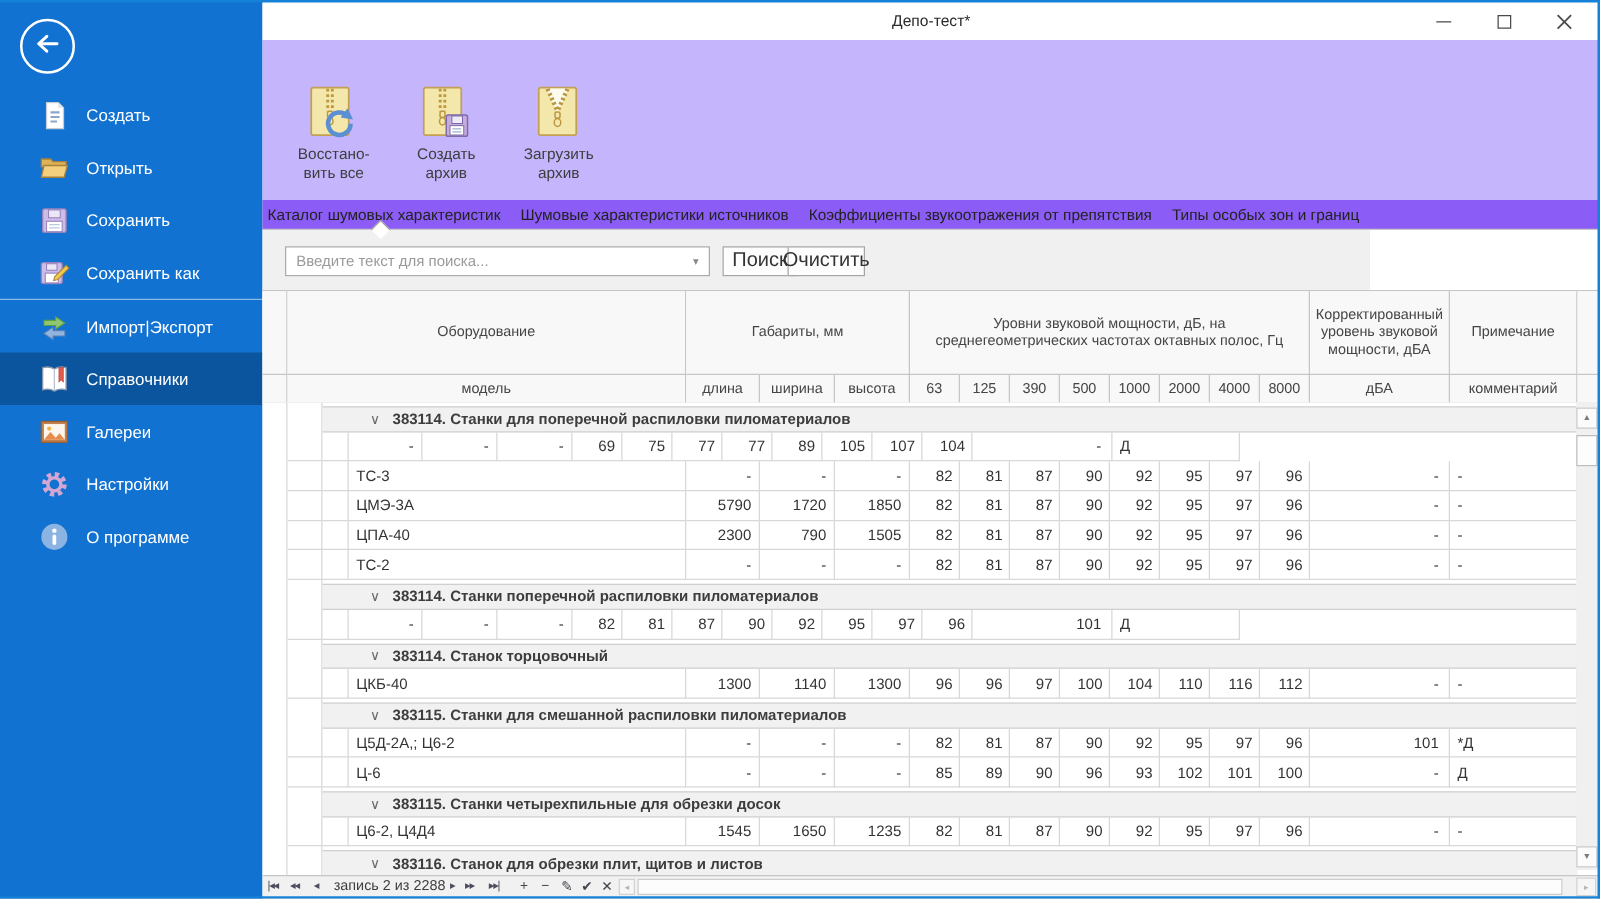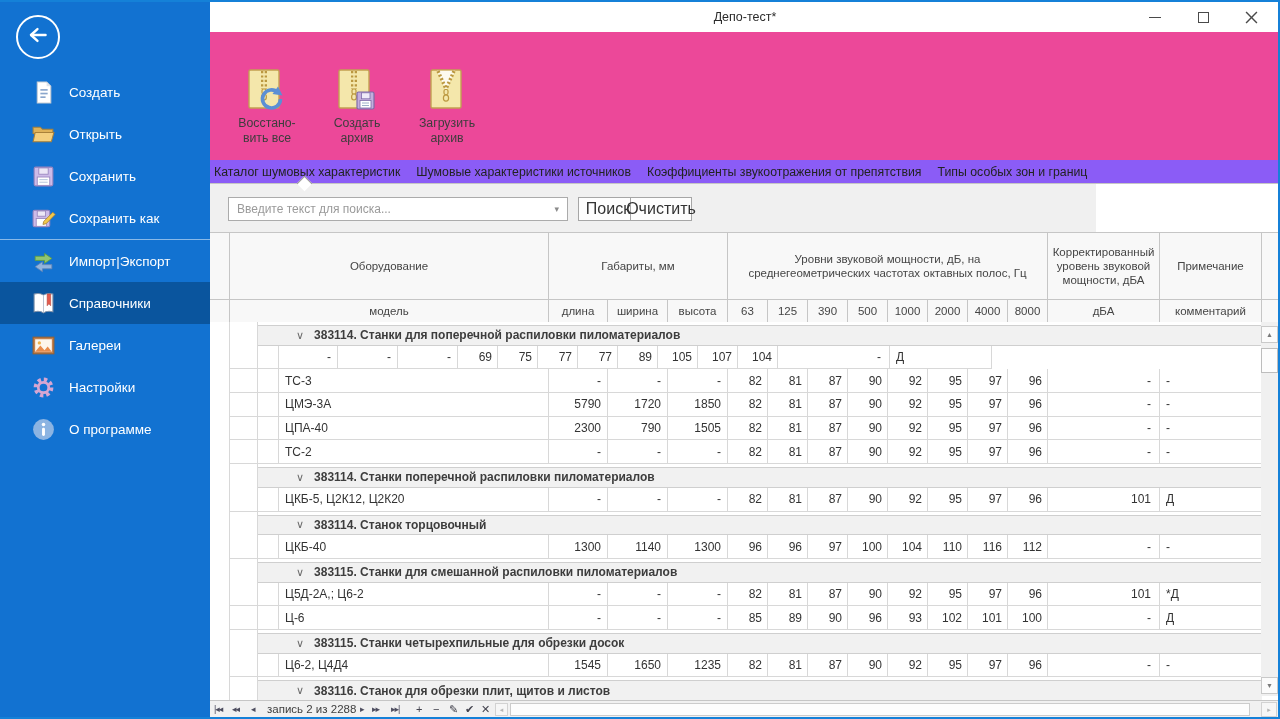--- a/index.html
+++ b/index.html
@@ -23,21 +23,21 @@
   .sb-divider{height:1px;background:rgba(255,255,255,.5)}
 
   
   .titlebar{position:absolute;left:210px;top:2px;width:1070px;height:30px;background:#fff;display:flex;align-items:center;justify-content:center;font-size:12.5px;color:#2b2b2b}
   .win-controls{position:absolute;right:14px;top:0;height:30px;display:flex;align-items:center}
   .wc{width:30px;height:26px;display:flex;align-items:center;justify-content:center;cursor:pointer;margin-left:18px}
   .g-min{width:12px;height:1px;background:#4a4a4a}
   .g-max{width:11px;height:11px;border:1px solid #4a4a4a}
 
   
-  .toolbar{position:absolute;left:210px;top:32px;width:1070px;height:128px;background:#ec4899;display:flex;padding:36px 0 0 12px}
+  .toolbar{position:absolute;left:210px;top:32px;width:1070px;height:128px;background:#c4b5fd;display:flex;padding:36px 0 0 12px}
   .tool-btn{width:90px;display:flex;flex-direction:column;align-items:center;cursor:pointer}
   .tool-icon{height:46px;display:flex;align-items:flex-start;justify-content:center}
   .tool-label{margin-top:2px;font-size:12.3px;line-height:15px;text-align:center;color:#3d3d3d}
 
   
   .tabs{position:absolute;left:210px;top:160px;width:1070px;height:24px;border-bottom:1px solid #c6c6c6;display:flex;gap:16px;padding-left:4px;font-size:12.3px;color:#222;align-items:center;background:#8b5cf6}
   .tab{cursor:pointer;white-space:nowrap}
   .tab-caret{position:absolute;left:299px;top:178px;width:11px;height:11px;background:#fff;border-left:1px solid #9a9a9a;border-top:1px solid #9a9a9a;transform:rotate(45deg);z-index:5}
 
   
@@ -435,21 +435,20 @@
         <div class="c indA"></div>
         <div class="gband">
           <div class="chev">∨</div>
           <div class="glabel">383114. Станки поперечной распиловки пиломатериалов</div>
         </div>
       </div>
       <div class="drow">
         <div class="c ind"></div>
         <div class="c indA"></div>
         <div class="c indB"></div>
-        <div class="c model">ЦКБ-5, Ц2К12, Ц2К20</div>
         <div class="c num len">-</div>
         <div class="c num wid">-</div>
         <div class="c num hei">-</div>
         <div class="c num oct">82</div>
         <div class="c num oct">81</div>
         <div class="c num oct">87</div>
         <div class="c num oct">90</div>
         <div class="c num oct">92</div>
         <div class="c num oct">95</div>
         <div class="c num oct">97</div>

